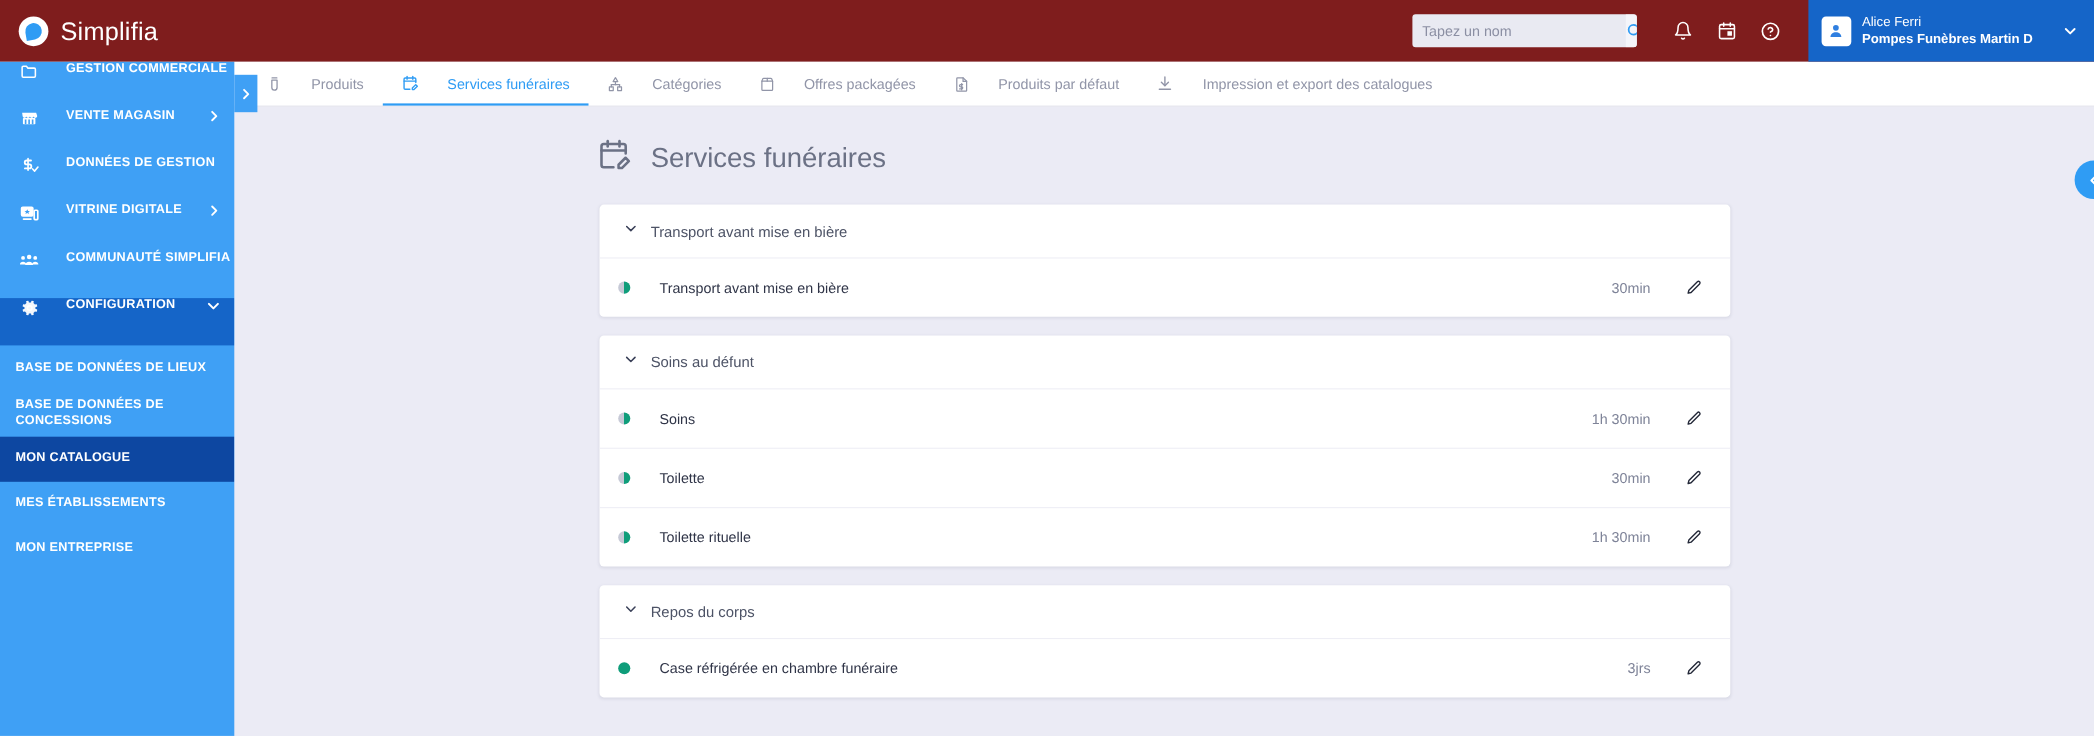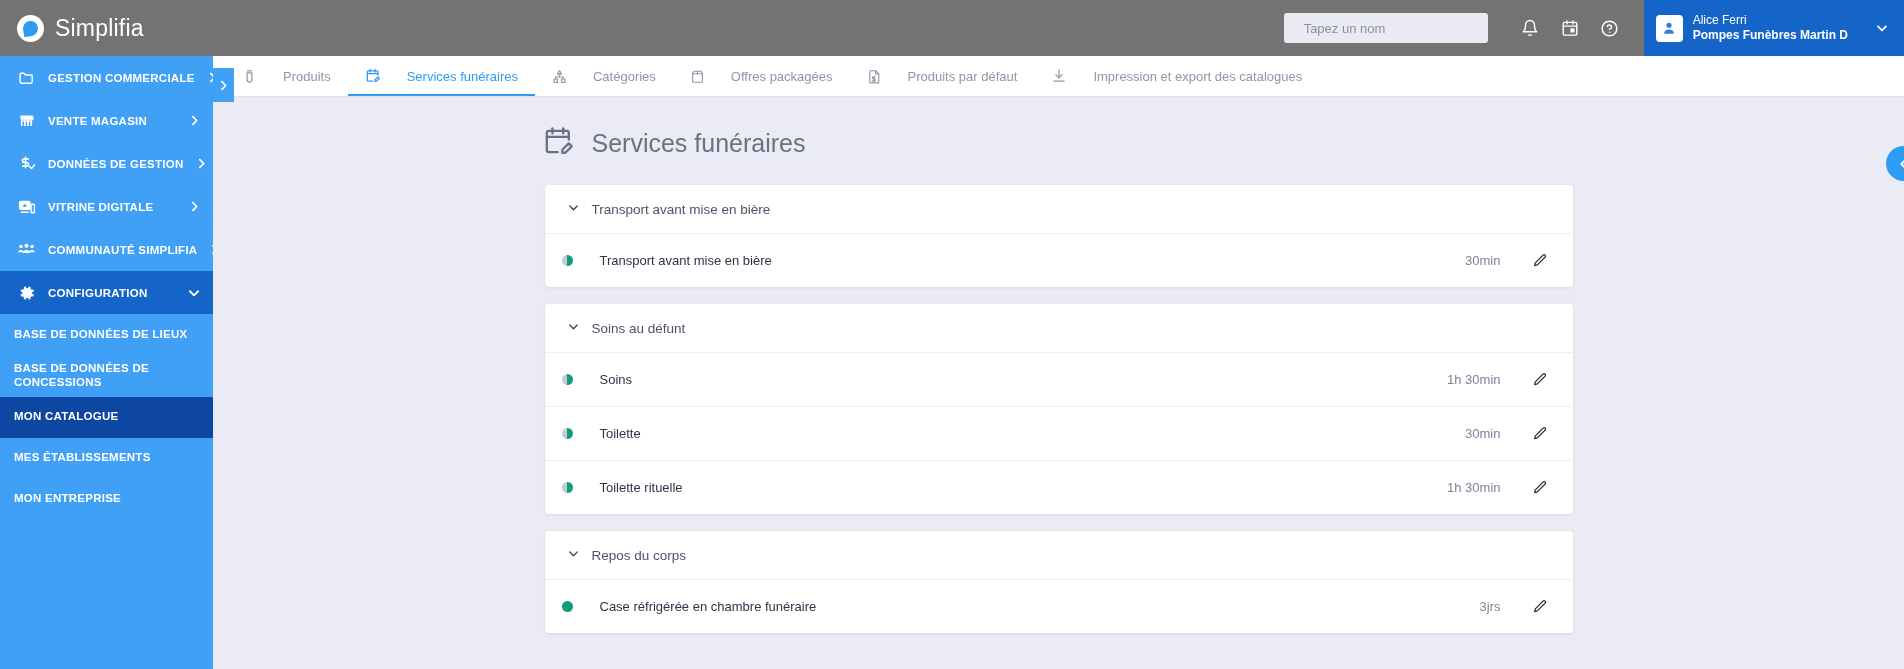--- a/index.html
+++ b/index.html
@@ -7,21 +7,21 @@
     width: 1904px; height: 669px;
     overflow: hidden;
     font-family: "Liberation Sans", sans-serif;
     background: #ebebf5;
   }
   .app { position: relative; width: 1904px; height: 669px; display: flex; flex-direction: column; }
 
   
   .topbar {
     height: 56px; min-height: 56px;
-    background: #737373;
+    background: #7f1d1d;
     display: flex; align-items: center;
     position: relative; z-index: 30;
   }
   .brand { width: 213px; display: flex; align-items: center; gap: 11px; padding-left: 17px; }
   .brand-logo {
     width: 27px; height: 27px; border-radius: 50%;
     background: #ffffff; position: relative; flex: none;
   }
   .brand-logo::after {
     content: ""; position: absolute; left: 6px; top: 6px;
@@ -33,21 +33,21 @@
   .topbar-spacer { flex: 1; }
 
   .search-wrap {
     display: flex; align-items: center;
     background: #e9eaf2; border-radius: 3px;
     height: 30px; width: 204px; margin-right: 22px; overflow: hidden;
   }
   .search-input {
     flex: 1; border: 0; outline: 0; background: transparent;
     font-family: "Liberation Sans", sans-serif; font-size: 13px;
-    color: #5b5f73; padding: 0 20px; height: 100%;
+    color: #5b5f73; padding: 0 9px; height: 100%;
   }
   .search-input::placeholder { color: #8b8fa3; }
   .search-btn {
     width: 34px; height: 30px; border: 0; background: #f4f5fa;
     display: flex; align-items: center; justify-content: center; cursor: pointer;
   }
 
   .icon-btn {
     width: 40px; height: 40px; display: flex; align-items: center; justify-content: center;
     cursor: pointer; background: transparent; border: 0;
@@ -69,22 +69,22 @@
 
   
   .body-row { flex: 1; display: flex; min-height: 0; position: relative; }
 
   
   .sidebar {
     width: 213px; min-width: 213px; background: #3fa0f5;
     overflow: hidden; position: relative; z-index: 20;
   }
   .nav-item {
-    display: flex; align-items: center; height: 43px;
-    padding: 0 12px 0 16px; cursor: pointer; gap: 11px;
+    display: flex; align-items: flex-start; height: 43px;
+    padding: 0 12px 0 16px; cursor: pointer; gap: 23px;
   }
   .nav-item .nav-ico { width: 21px; display: flex; align-items: center; justify-content: center; flex: none; }
   .nav-item .nav-label {
     color: #ffffff; font-size: 11.5px; font-weight: 700; letter-spacing: .25px;
     flex: 1; white-space: nowrap;
   }
   .nav-item .nav-chev { display: flex; align-items: center; flex: none; }
   .nav-item.open { background: #1565c8; }
 
   .sub-item {

